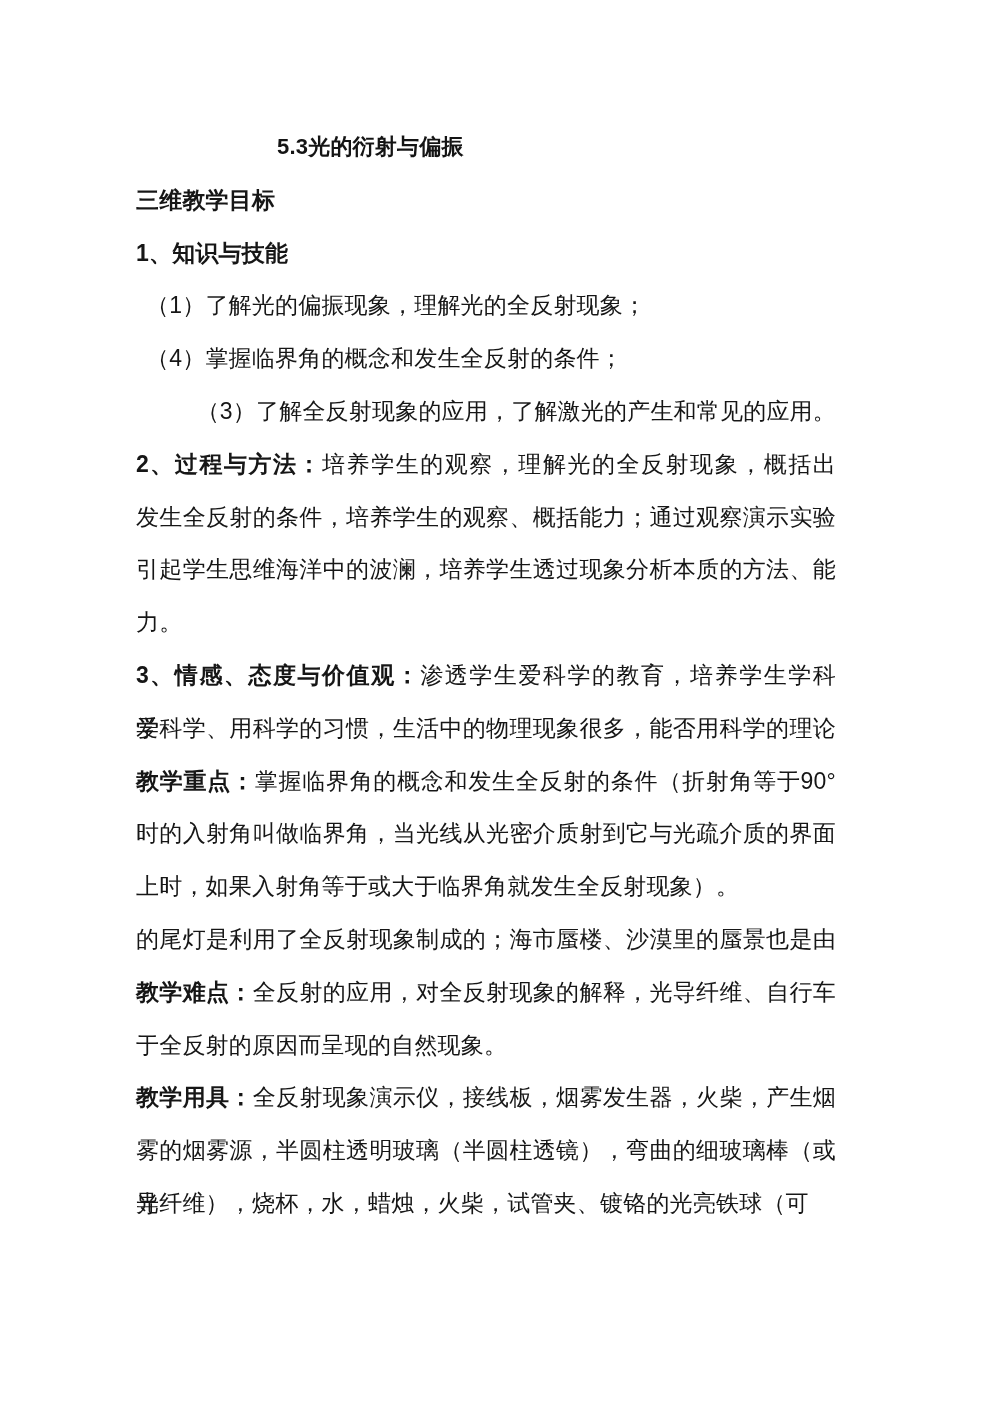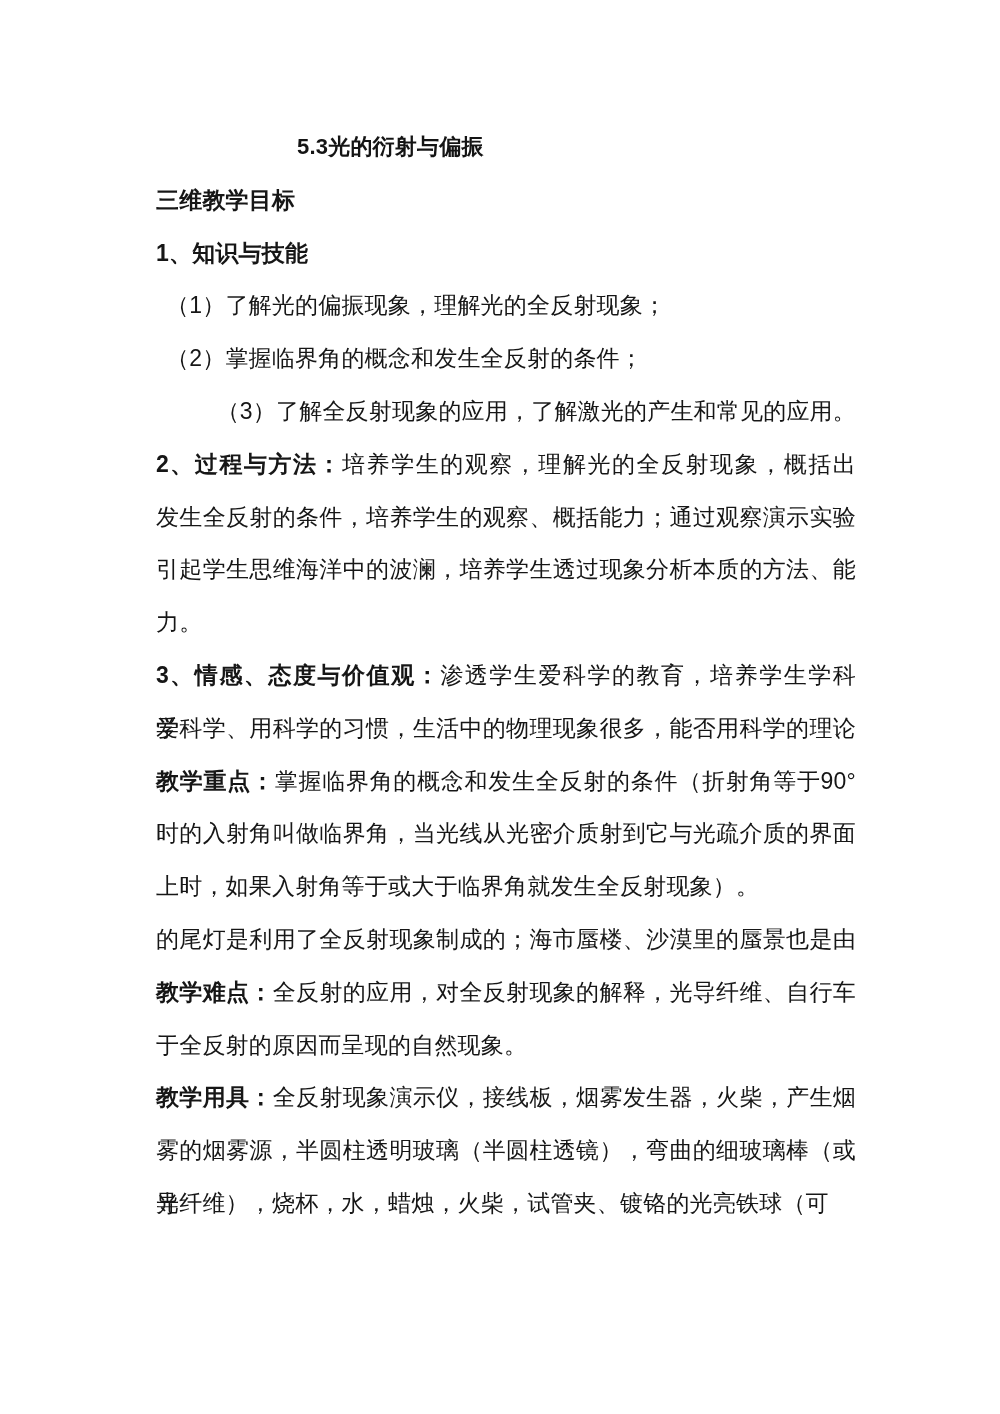--- a/index.html
+++ b/index.html
@@ -14,21 +14,21 @@
   }
   .page {
     position: relative;
     width: 1000px;
     height: 1414px;
     background: #ffffff;
     overflow: hidden;
   }
   .content {
     position: absolute;
-    left: 156px;
+    left: 136px;
     top: 121px;
     width: 700px;
   }
   .line {
     height: 52.8px;
     line-height: 52.8px;
     font-size: 23px;
     color: #161616;
     white-space: nowrap;
     letter-spacing: 0.2px;
@@ -55,21 +55,21 @@
 </head>
 <body>
 
 <div class="page">
   <div class="content">
     <div class="title-line">5.3光的衍射与偏振</div>
     <div id="doc-body">
         <div class="line"><span class="b">三维教学目标</span></div>
         <div class="line"><span class="b">1、知识与技能</span></div>
         <div class="line" style="padding-left: 10px;"><span>（1）了解光的偏振现象，理解光的全反射现象；</span></div>
-        <div class="line" style="padding-left: 10px;"><span>（2）掌握临界角的概念和发生全反射的条件；</span></div>
+        <div class="line" style="padding-left: 10px;"><span>（4）掌握临界角的概念和发生全反射的条件；</span></div>
         <div class="line" style="padding-left: 10px; text-align: right;"><span>（3）了解全反射现象的应用，了解激光的产生和常见的应用。</span></div>
         <div class="line fill"><span class="b">2、过程与方法：</span><span>培养学生的观察，理解光的全反射现象，概括出</span></div>
         <div class="line fill"><span>发生全反射的条件，培养学生的观察、概括能力；通过观察演示实验</span></div>
         <div class="line fill"><span>引起学生思维海洋中的波澜，培养学生透过现象分析本质的方法、能</span></div>
         <div class="line"><span>力。</span></div>
         <div class="line fill"><span class="b">3、情感、态度与价值观：</span><span>渗透学生爱科学的教育，培养学生学科学、</span></div>
         <div class="line fill"><span>爱科学、用科学的习惯，生活中的物理现象很多，能否用科学的理论</span></div>
         <div class="line fill"><span class="b">教学重点：</span><span>掌握临界角的概念和发生全反射的条件（折射角等于90°</span></div>
         <div class="line fill"><span>时的入射角叫做临界角，当光线从光密介质射到它与光疏介质的界面</span></div>
         <div class="line"><span>上时，如果入射角等于或大于临界角就发生全反射现象）。</span></div>

